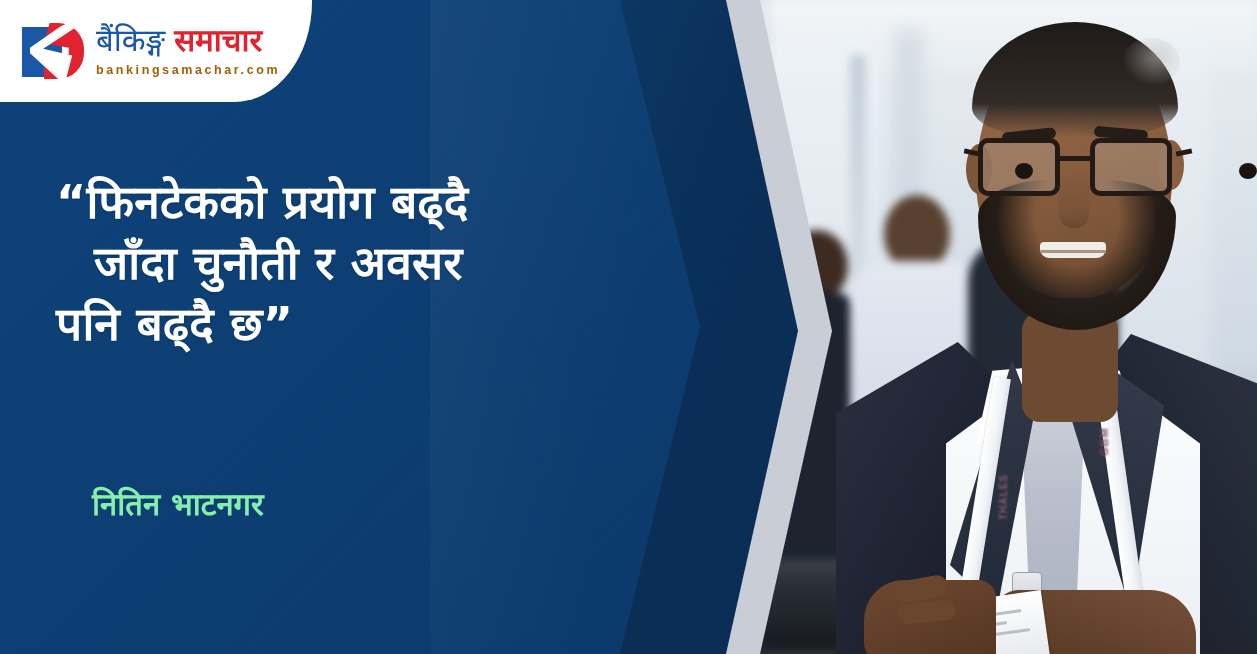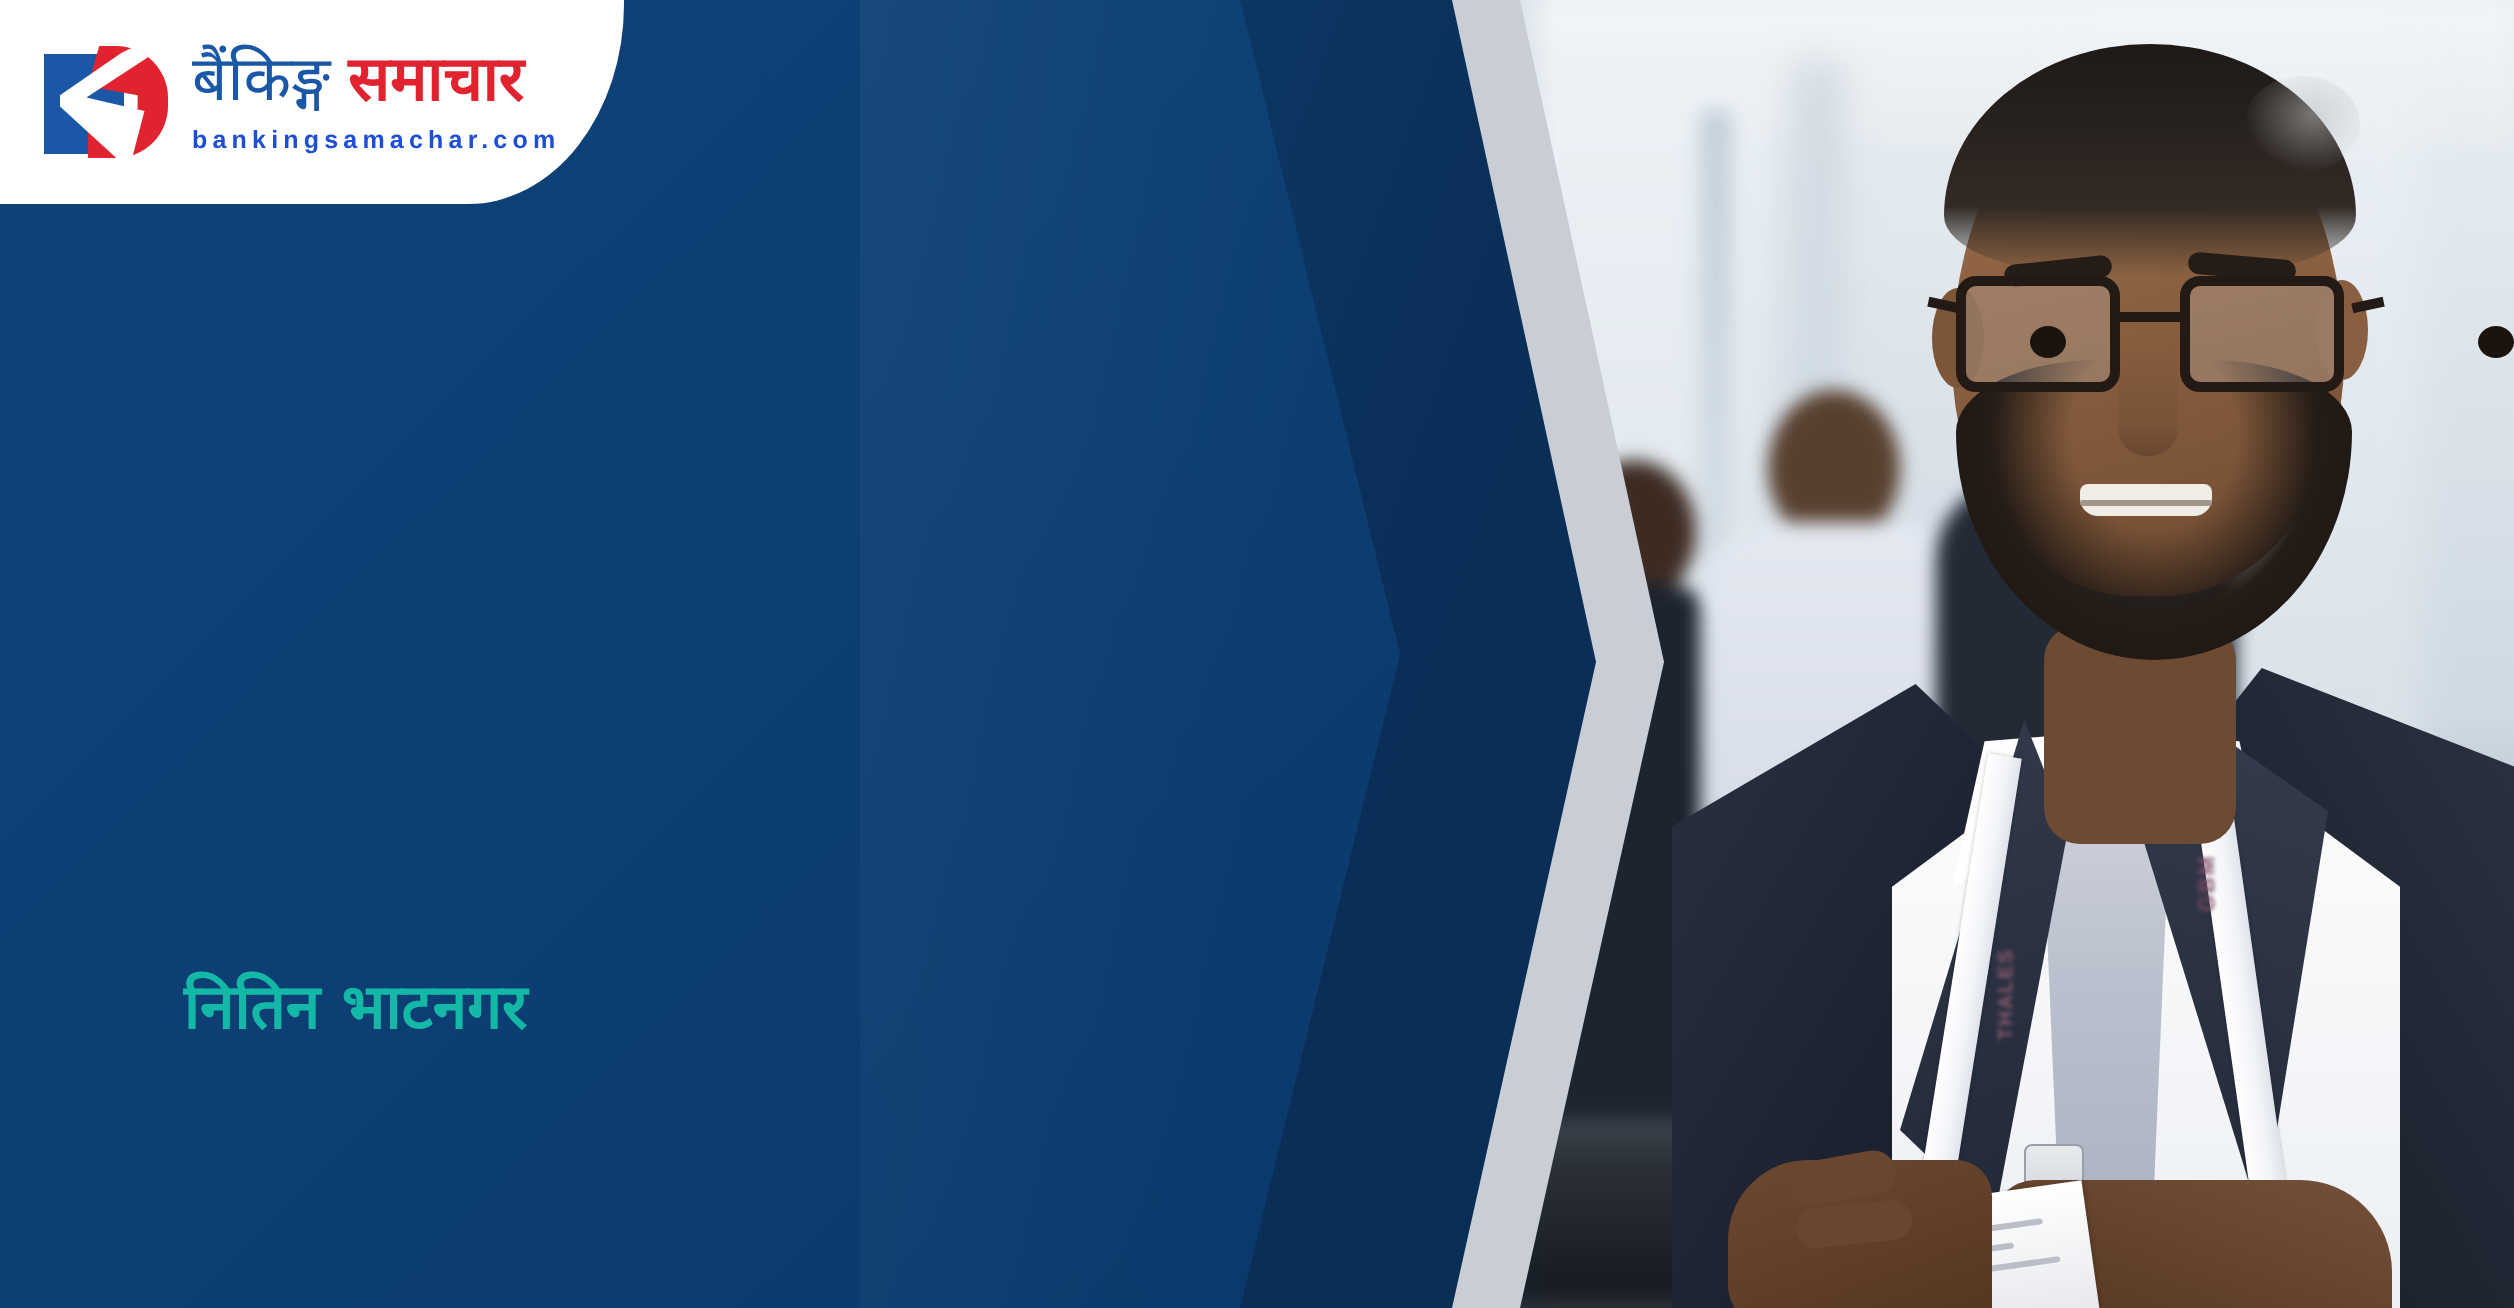--- a/index.html
+++ b/index.html
@@ -296,21 +296,21 @@
     background:#ffffff;
     clip-path: polygon(86% 0, 100% 10%, 30% 46%, 96% 58%, 82% 100%, 64% 100%, 0 54%, 0 44%, 70% 6%);
   }
   .logo-text { margin-left: 12px; }
   .logo-words { display: flex; align-items: flex-end; gap: 9px; line-height: 1; }
   .lw-blue { color:#1a57a7; font-size: 31px; font-weight: normal;
              font-family: "DejaVu Sans", sans-serif; }
   .lw-red  { color:#e0232e; font-size: 31px; font-weight: bold;
              font-family: "DejaVu Sans", sans-serif; }
   .logo-url {
-    margin-top: 7px; color:#1d4ed8; font-size: 12.5px; letter-spacing: 2.6px;
+    margin-top: 7px; color:#a16207; font-size: 12.5px; letter-spacing: 2.6px;
     font-family: "Liberation Sans", sans-serif; font-weight: 600;
   }
 
   
   .quote {
     position: absolute; left: 56px; top: 172px; width: 660px;
     z-index: 6;
   }
   .q-line {
     color: #ffffff;
@@ -319,21 +319,21 @@
     font-weight: bold;
     line-height: 1.33;
     letter-spacing: .3px;
     white-space: nowrap;
     text-shadow: 0 1px 2px rgba(0,0,0,.18);
   }
   .q-line.l2 { padding-left: 38px; }
 
   .attrib { position:absolute; left: 92px; top: 486px; z-index: 6; }
   .att-name {
-    color:#14b8a6; font-family: "DejaVu Sans", sans-serif;
+    color:#86efac; font-family: "DejaVu Sans", sans-serif;
     font-size: 31px; font-weight: bold; line-height: 1.2; white-space: nowrap;
   }
   .att-role {
     margin-top: 12px;
     color:#eef2f7; font-family: "DejaVu Sans", sans-serif;
     font-size: 21px; font-weight: normal; line-height: 1.25; white-space: nowrap;
   }
 </style>
 </head>
 <body>
@@ -432,18 +432,23 @@
     </div>
     <div class="logo-text">
       <div class="logo-words">
         <span class="lw-blue">बैंकिङ्ग</span>
         <span class="lw-red">समाचार</span>
       </div>
       <div class="logo-url">bankingsamachar.com</div>
     </div>
   </div>
 
+  <div class="quote">
+    <div class="q-line l1">“फिनटेकको प्रयोग बढ्दै</div>
+    <div class="q-line l2">जाँदा चुनौती र अवसर</div>
+    <div class="q-line l3">पनि बढ्दै छ”</div>
+  </div>
 
   <div class="attrib">
     <div class="att-name">नितिन भाटनगर</div>
   </div>
 
 </div>
 
 </body></html>

